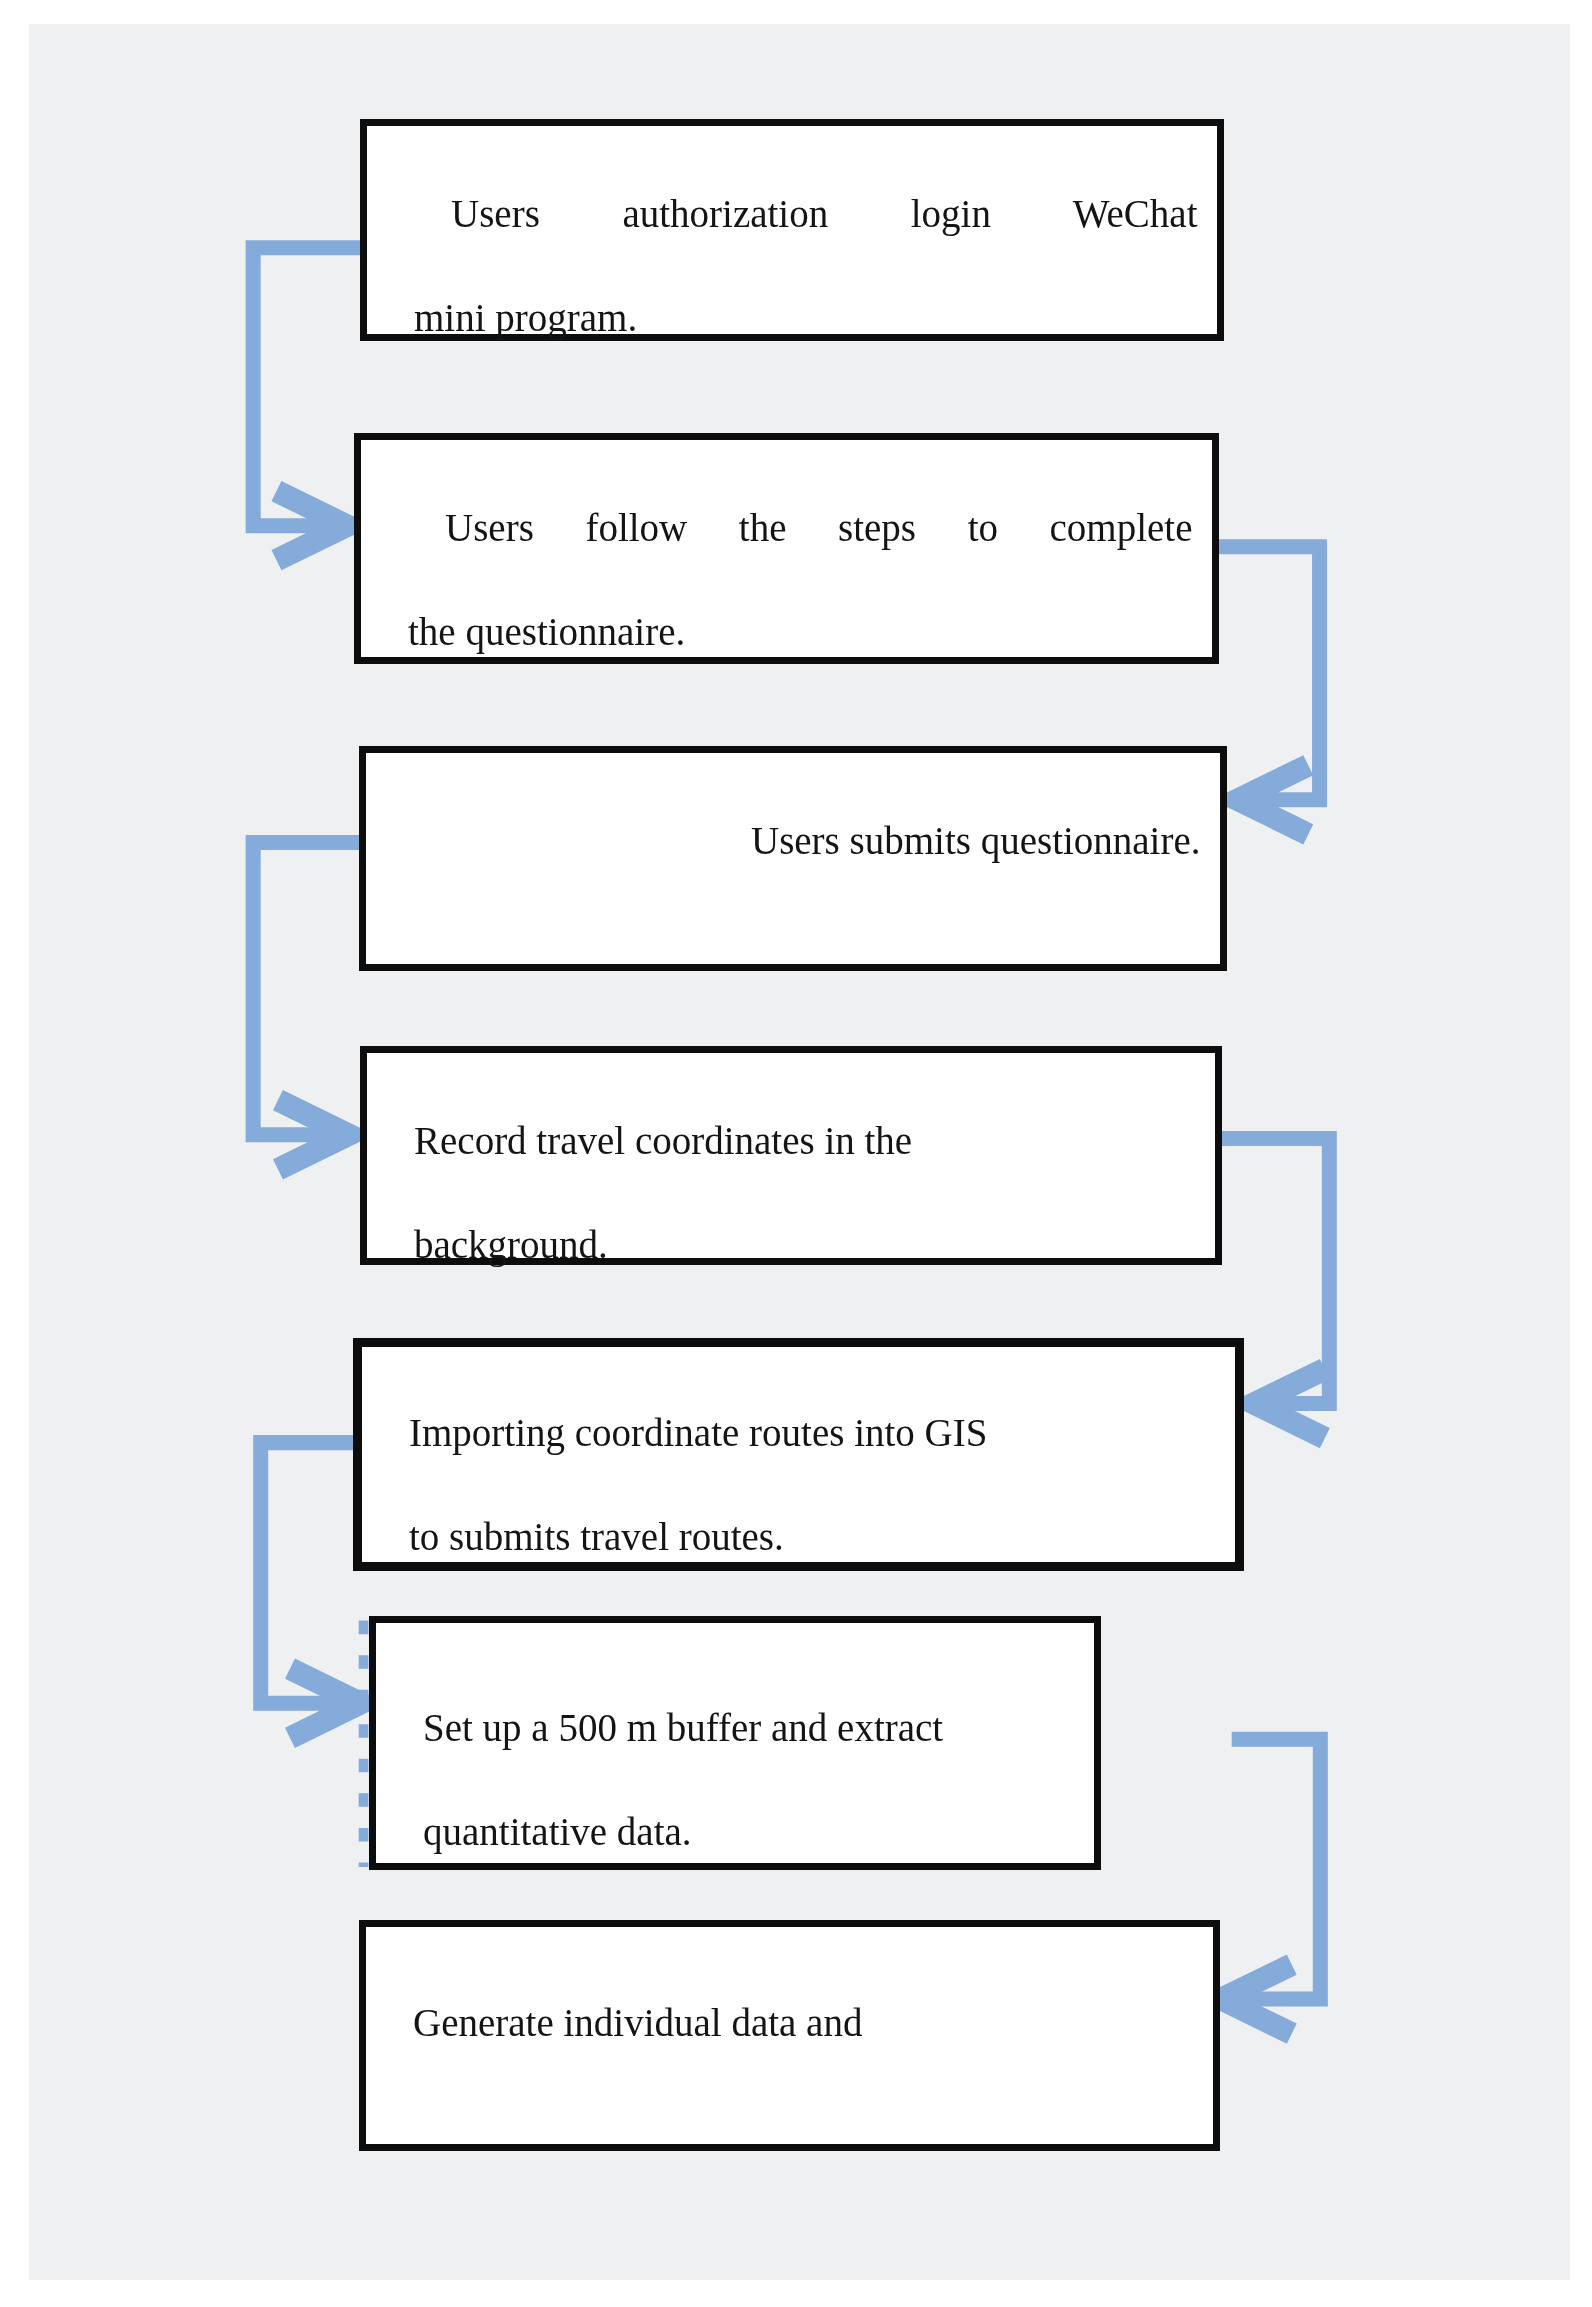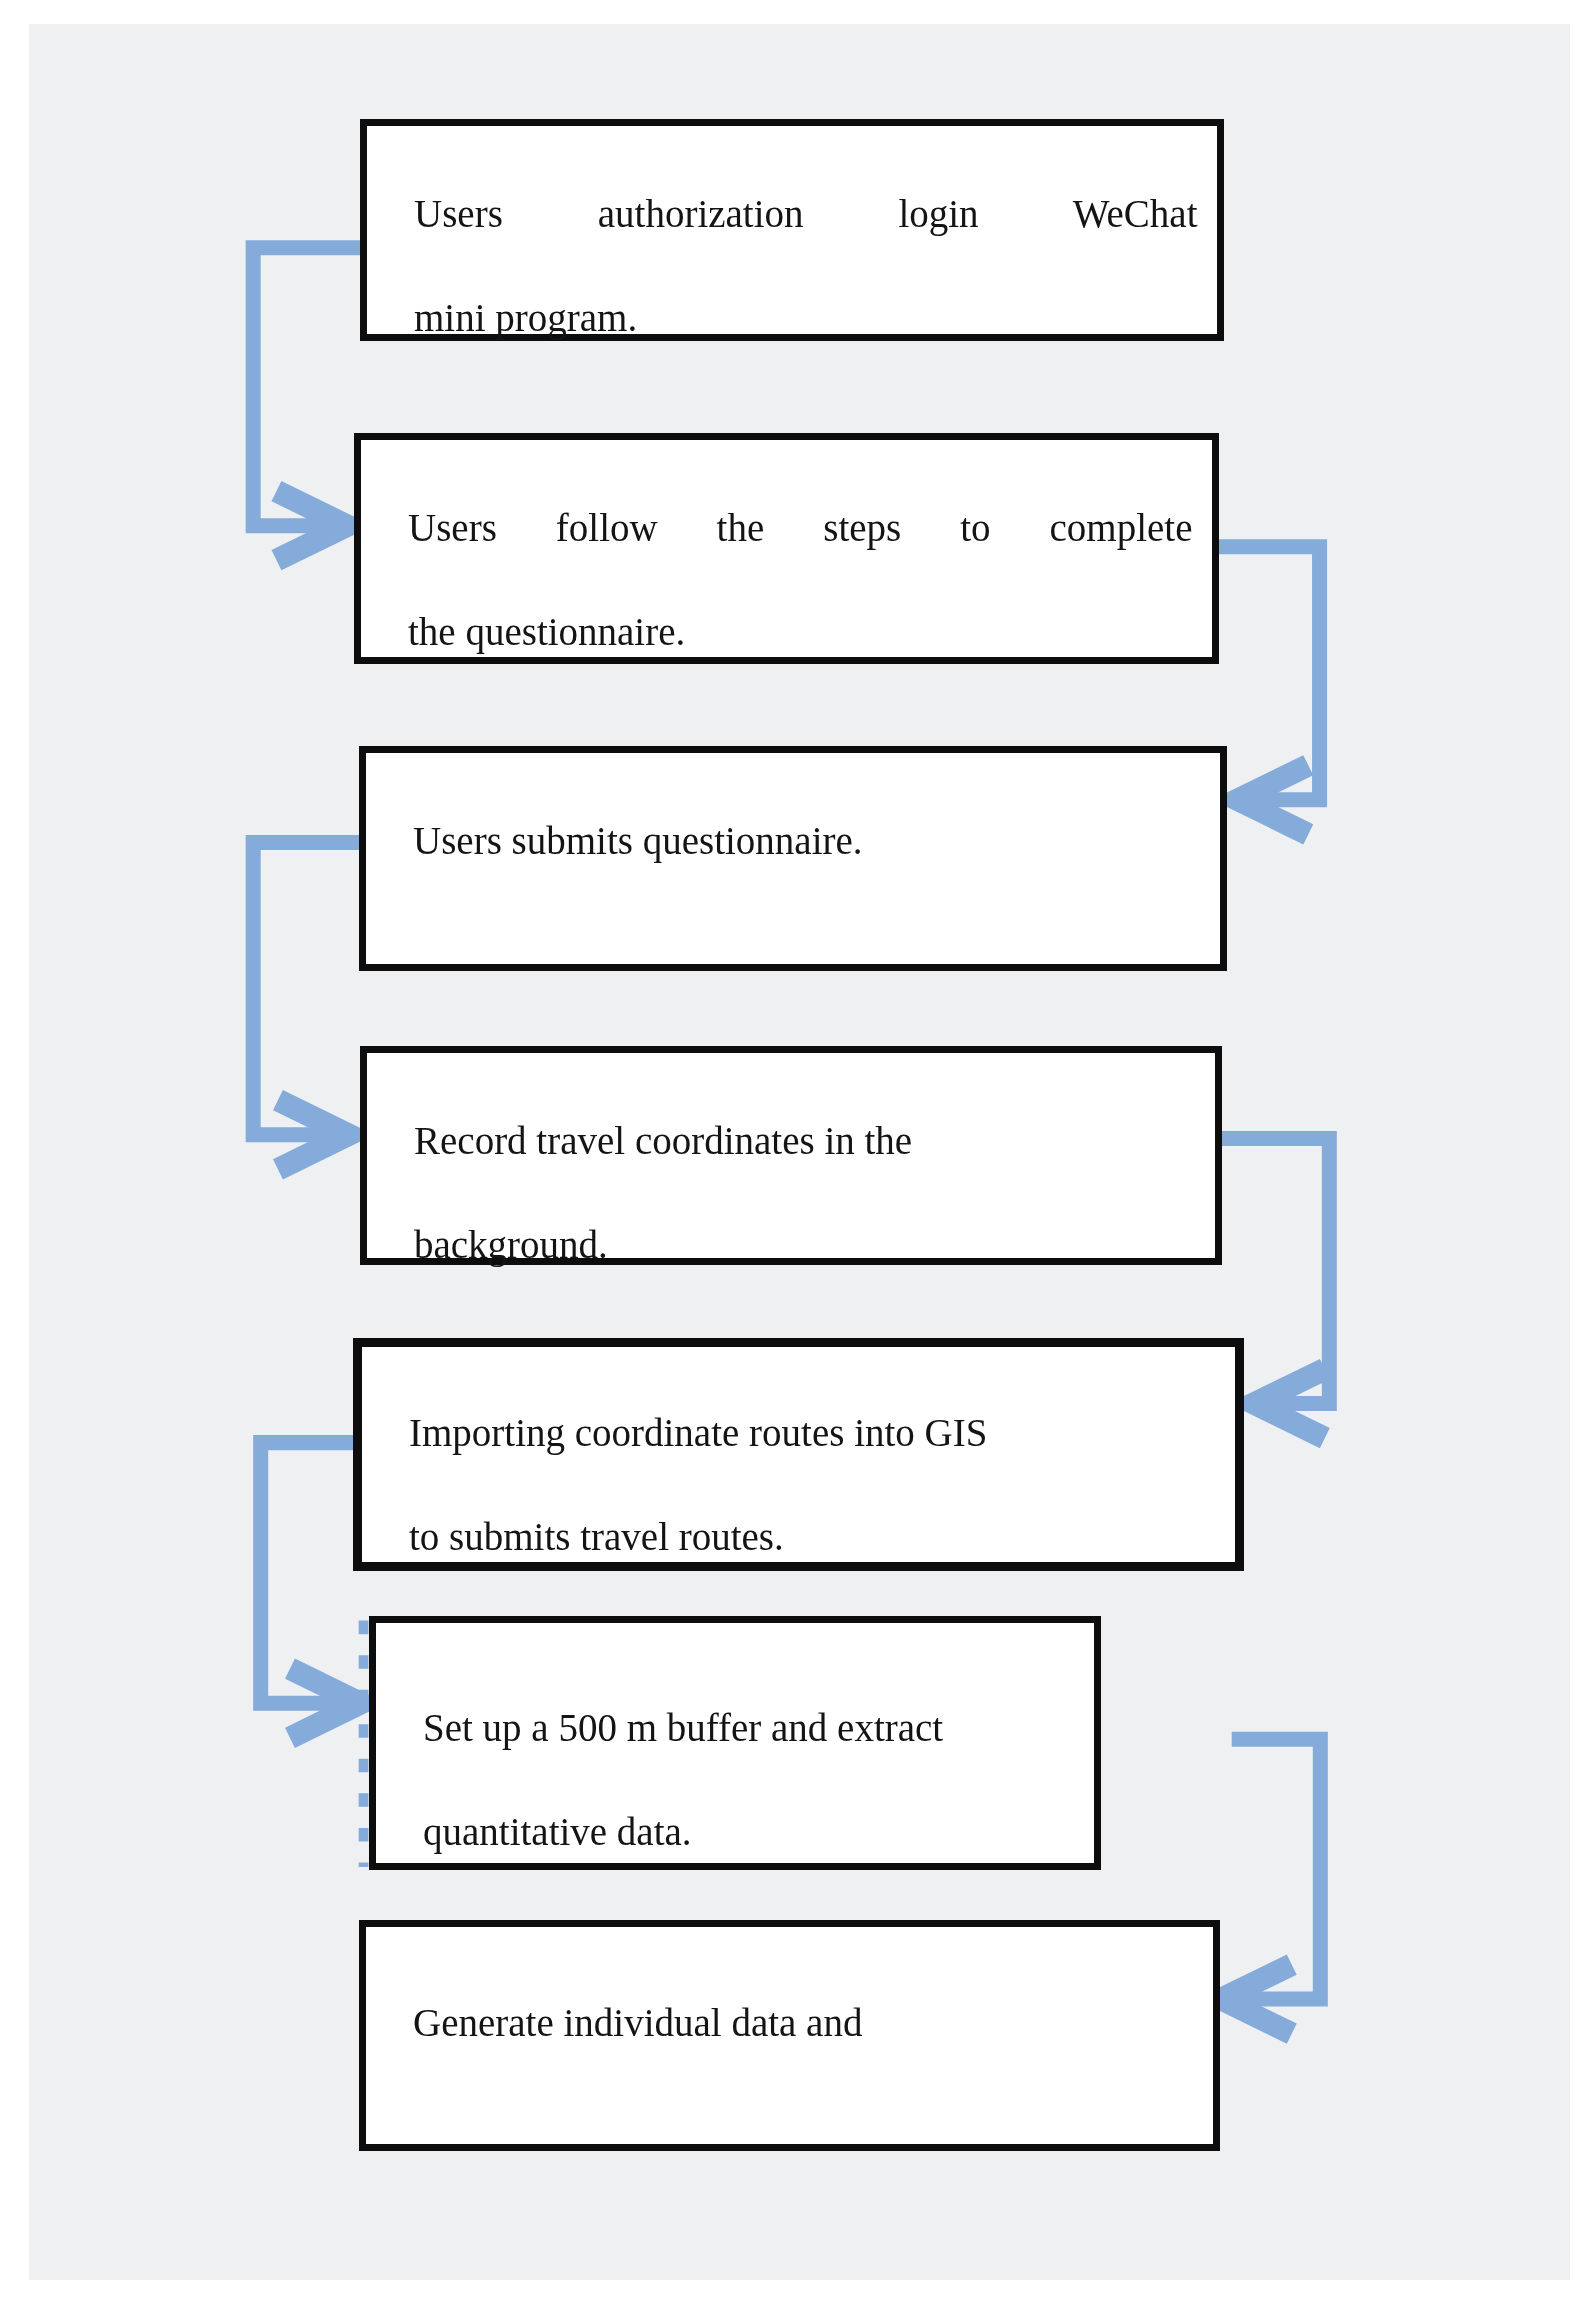--- a/index.html
+++ b/index.html
@@ -56,22 +56,23 @@
     color: var(--text-color);
     font-size: 39px;
     line-height: 104px;
     padding: 36px 19.5px 0 47px;
     white-space: nowrap;
   }
   .box .line { white-space: normal; }
   .just {
     text-align: justify;
     text-align-last: justify;
+    margin-left: 37px;
   }
-  .center { text-align: left; }
+  .center { text-align: right; }
   .b1 { left: 360px;  top: 119px;  width: 864px; height: 222px; }
   .b2 { left: 354px;  top: 433px;  width: 865px; height: 231px; }
   .b3 { left: 359px;  top: 746px;  width: 868px; height: 225px; }
   .b4 { left: 360px;  top: 1046px; width: 862px; height: 219px; }
   .b5 { left: 353px;  top: 1338px; width: 891px; height: 233px; border-width: 9.8px; padding-top: 34px; }
   .b6 { left: 369px;  top: 1616px; width: 732px; height: 254px; padding-top: 53px; }
   .b7 { left: 359px;  top: 1920px; width: 861px; height: 231px; padding-top: 44px; }
 </style>
 </head>
 <body>

